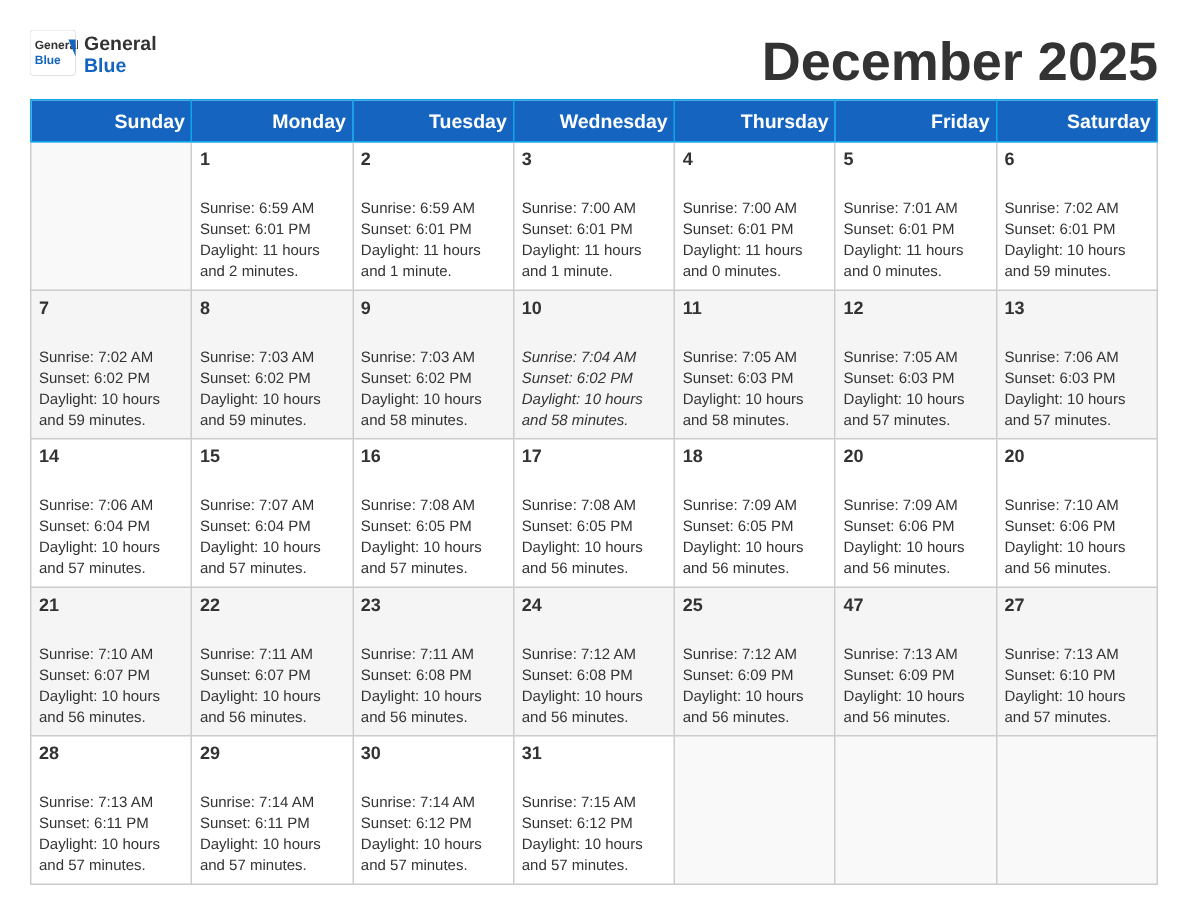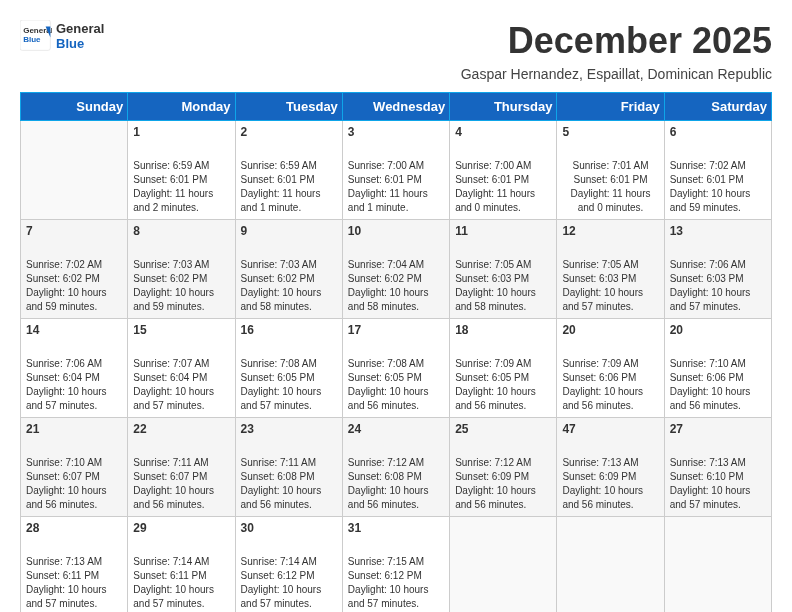--- a/index.html
+++ b/index.html
@@ -94,21 +94,20 @@
       </svg>
       <div>
         <div style="font-size:13px;font-weight:bold;color:#333;">General</div>
         <div style="font-size:13px;font-weight:bold;color:#1565c0;">Blue</div>
       </div>
     </div>
     <div>
       <div class="month-title">December 2025</div>
     </div>
   </div>
-  <div class="subtitle">Gaspar Hernandez, Espaillat, Dominican Republic</div>
 
   <table class="calendar">
     <thead>
       <tr>
         <th>Sunday</th>
         <th>Monday</th>
         <th>Tuesday</th>
         <th>Wednesday</th>
         <th>Thursday</th>
         <th>Friday</th>
@@ -141,21 +140,21 @@
           </td>
           <td>
             <span class="day-number">4</span>
             <div class="day-info" style="white-space: pre-line;">Sunrise: 7:00 AM
 Sunset: 6:01 PM
 Daylight: 11 hours
 and 0 minutes.</div>
           </td>
           <td>
             <span class="day-number">5</span>
-            <div class="day-info" style="white-space: pre-line; text-align: center;">Sunrise: 7:01 AM
+            <div class="day-info" style="white-space: pre-line;">Sunrise: 7:01 AM
 Sunset: 6:01 PM
 Daylight: 11 hours
 and 0 minutes.</div>
           </td>
           <td>
             <span class="day-number">6</span>
             <div class="day-info" style="white-space: pre-line;">Sunrise: 7:02 AM
 Sunset: 6:01 PM
 Daylight: 10 hours
 and 59 minutes.</div>
@@ -178,21 +177,21 @@
           </td>
           <td>
             <span class="day-number">9</span>
             <div class="day-info" style="white-space: pre-line;">Sunrise: 7:03 AM
 Sunset: 6:02 PM
 Daylight: 10 hours
 and 58 minutes.</div>
           </td>
           <td>
             <span class="day-number">10</span>
-            <div class="day-info" style="white-space: pre-line;">Sunrise: 7:04 AM
+            <div class="day-info" style="white-space: pre-line; font-style: italic;">Sunrise: 7:04 AM
 Sunset: 6:02 PM
 Daylight: 10 hours
 and 58 minutes.</div>
           </td>
           <td>
             <span class="day-number">11</span>
             <div class="day-info" style="white-space: pre-line;">Sunrise: 7:05 AM
 Sunset: 6:03 PM
 Daylight: 10 hours
 and 58 minutes.</div>

